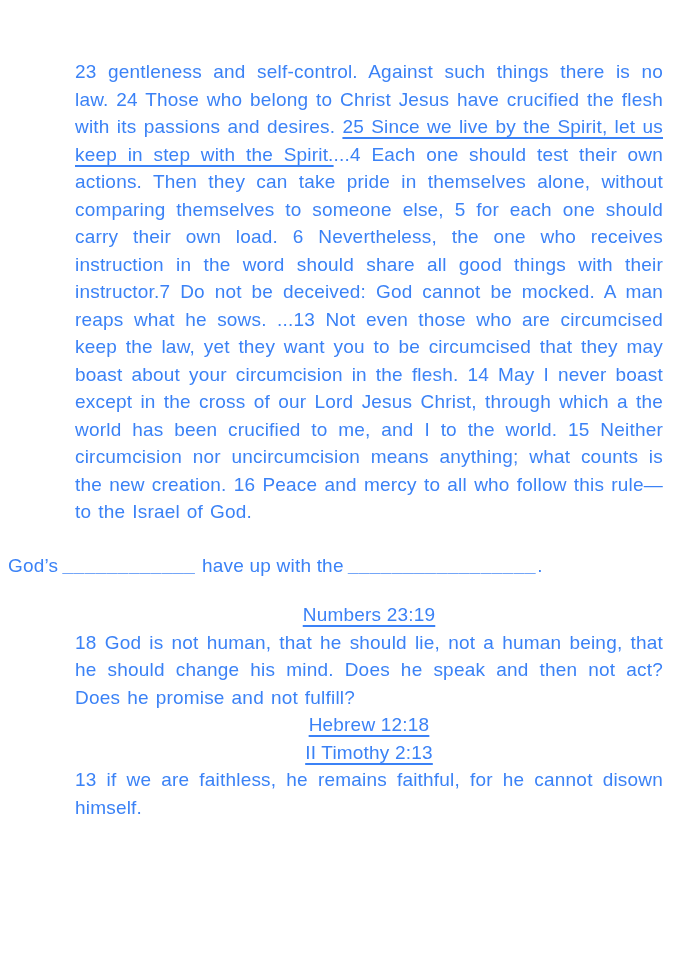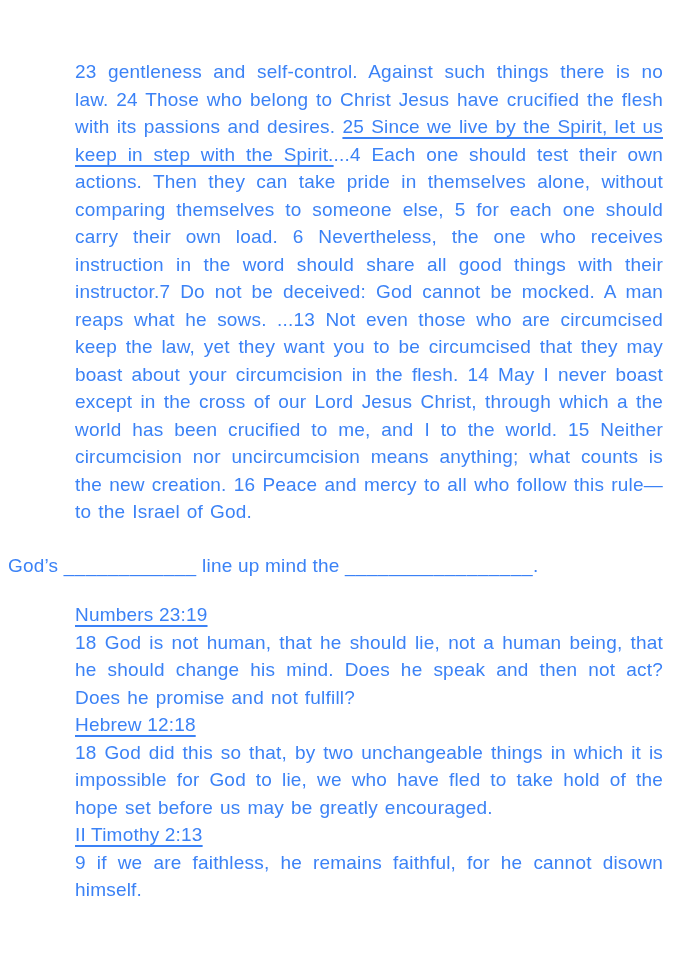--- a/index.html
+++ b/index.html
@@ -32,54 +32,54 @@
   }
   .fill-line {
     margin: 26px 0 0 8px;
     font-size: 19px;
     line-height: 27.5px;
     white-space: nowrap;
     letter-spacing: 0.2px;
   }
   .blank {
     letter-spacing: 0.5px;
+    font-style: italic;
   }
   .refs {
     margin: 22px 13px 0 75px;
     font-size: 19px;
     line-height: 27.5px;
     letter-spacing: 0.2px;
   }
   .ref-heading {
     margin: 0;
     font-size: 19px;
     font-weight: 400;
-    text-align: left;
+    text-align: center;
   }
   .ref-text {
     margin: 0;
     text-align: justify;
     word-spacing: 1.5px;
   }
 </style>
 </head>
 <body>
 
 <div class="page">
 
   <p class="passage"><span>23 gentleness and self-control. Against such things there is no law. 24 Those who belong to Christ Jesus have crucified the flesh with its passions and desires. </span><span class="u">25 Since we live by the Spirit, let us keep in step with the Spirit.</span><span>...4 Each one should test their own actions. Then they can take pride in themselves alone, without comparing themselves to someone else, 5 for each one should carry their own load. 6 Nevertheless, the one who receives instruction in the word should share all good things with their instructor.7 Do not be deceived: God cannot be mocked. A man reaps what he sows. ...13 Not even those who are circumcised keep the law, yet they want you to be circumcised that they may boast about your circumcision in the flesh. 14 May I never boast except in the cross of our Lord Jesus Christ, through which a the world has been crucified to me, and I to the world. 15 Neither circumcision nor uncircumcision means anything; what counts is the new creation. 16 Peace and mercy to all who follow this rule—to the Israel of God.</span></p>
 
-  <p class="fill-line"><span>God’s </span><span class="blank">____________</span><span> line up mind the </span><span class="blank">_________________</span><span>.</span></p>
+  <p class="fill-line"><span>God’s </span><span class="blank">____________</span><span> have up with the </span><span class="blank">_________________</span><span>.</span></p>
 
   <div class="refs">
 
     <p class="ref-heading"><span class="u">Numbers 23:19</span></p>
     <p class="ref-text">18 God is not human, that he should lie, not a human being, that he should change his mind. Does he speak and then not act? Does he promise and not fulfill?</p>
 
     <p class="ref-heading"><span class="u">Hebrew 12:18</span></p>
-    <p class="ref-text">18 God did this so that, by two unchangeable things in which it is impossible for God to lie, we who have fled to take hold of the hope set before us may be greatly encouraged.</p>
 
     <p class="ref-heading"><span class="u">II Timothy 2:13</span></p>
-    <p class="ref-text">9 if we are faithless, he remains faithful, for he cannot disown himself.</p>
+    <p class="ref-text">13 if we are faithless, he remains faithful, for he cannot disown himself.</p>
 
   </div>
 
 </div>
 
 </body></html>

